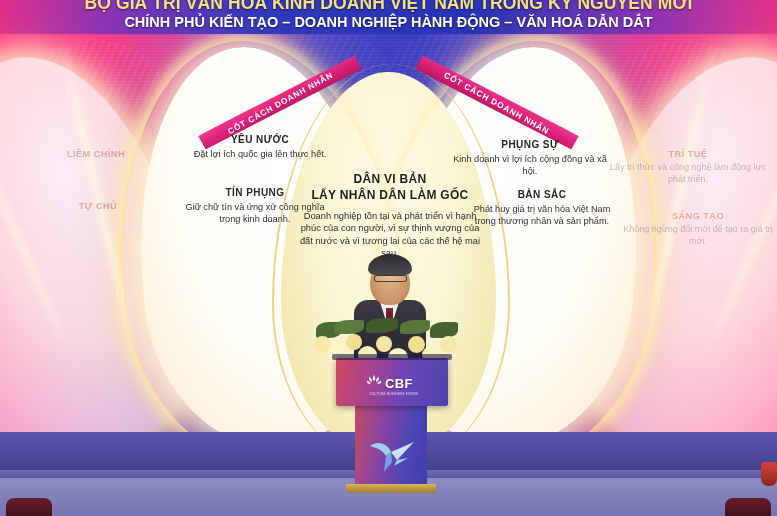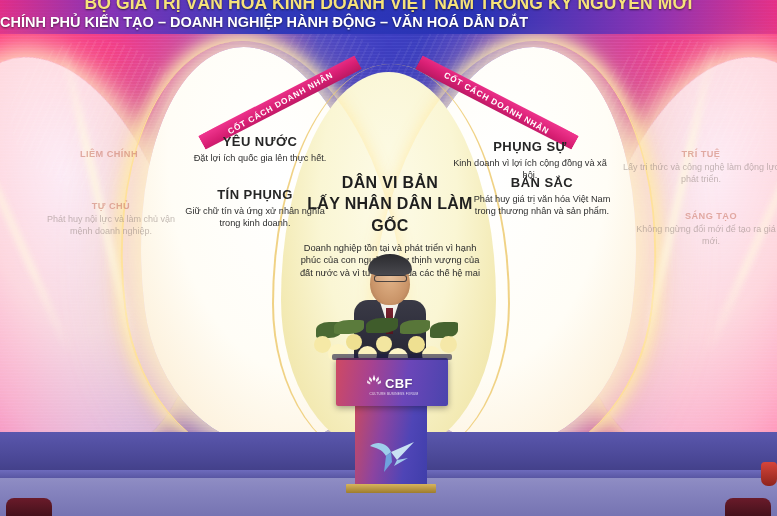--- a/index.html
+++ b/index.html
@@ -143,21 +143,21 @@
   #title-main {
     position: absolute; left: 0; top: -7px; width: 777px;
     text-align: center;
     font-size: 17.5px; font-weight: bold; letter-spacing: .1px;
     color: #f6e27a;
     text-shadow: 0 1px 2px rgba(0,0,0,.55);
     white-space: nowrap;
   }
   #title-sub {
     position: absolute; left: 0; top: 14px; width: 777px;
-    text-align: left;
+    text-align: center;
     font-size: 14.5px; font-weight: bold;
     color: #ffffff;
     text-shadow: 0 1px 2px rgba(0,0,0,.55);
     white-space: nowrap;
   }
 
   
   .ribbon {
     position: absolute;
     width: 176px; height: 21px;
@@ -179,44 +179,44 @@
   }
 
   
   .value-block { position: absolute; text-align: center; line-height: 1.32; }
   .value-block .vtitle {
     font-weight: bold; letter-spacing: .45px; margin-bottom: 2px;
   }
   .value-block .vbody { }
 
   
-  .strong .vtitle { font-size: 13px; color: #262626; }
+  .strong .vtitle { font-size: 10px; color: #262626; }
   .strong .vbody  { font-size: 9.2px; color: #2e2e2e; }
 
   
-  .faded { opacity: .52; margin-left: 13px; }
+  .faded { opacity: .52; }
   .faded .vtitle { font-size: 9.2px; color: #c8705c; }
   .faded .vbody  { font-size: 9px; color: #8d7f7a; }
 
   #v-yeunuoc   { left: 186px; top: 133px; width: 148px; }
   #v-tinnghia  { left: 182px; top: 186px; width: 146px; }
   #v-phungsu   { left: 451px; top: 138px; width: 158px; }
-  #v-bansac    { left: 469px; top: 174px; width: 146px; }
+  #v-bansac    { left: 469px; top: 188px; width: 146px; }
   #v-liemchinh { left: 10px;  top: 148px; width: 172px; }
   #v-tuchu     { left: 22px;  top: 200px; width: 152px; }
   #v-trilue    { left: 600px; top: 148px; width: 176px; }
   #v-sangtao   { left: 622px; top: 210px; width: 152px; }
 
   
   #v-center {
     position: absolute; left: 296px; top: 172px; width: 188px;
     text-align: center; line-height: 1.33;
   }
   #v-center .ctitle1, #v-center .ctitle2 {
-    font-size: 16px; font-weight: bold; color: #1f1f1f; letter-spacing: .3px;
+    font-size: 12px; font-weight: bold; color: #1f1f1f; letter-spacing: .3px;
   }
   #v-center .cbody { font-size: 9.3px; color: #2b2b2b; margin-top: 6px; }
 
   
   #podium-wrap { position:absolute; left: 330px; top: 246px; width: 122px; height: 205px; }
 
   #speaker-head {
     position:absolute; left: 40px; top: 12px; width: 40px; height: 47px;
     background: radial-gradient(ellipse at 50% 38%, #e3b58a 0%, #c99468 65%, #9e6f49 100%);
     border-radius: 50% 50% 46% 46% / 56% 56% 44% 44%;
@@ -342,38 +342,37 @@
     <div id="title-sub">CHÍNH PHỦ KIẾN TẠO – DOANH NGHIỆP HÀNH ĐỘNG – VĂN HOÁ DẪN DẮT</div>
 
     <div class="ribbon" id="ribbon-left">CỐT CÁCH DOANH NHÂN</div>
     <div class="ribbon" id="ribbon-right">CỐT CÁCH DOANH NHÂN</div>
 
     <div class="value-block faded" id="v-liemchinh">
       <div class="vtitle">LIÊM CHÍNH</div>
     </div>
     <div class="value-block faded" id="v-tuchu">
       <div class="vtitle">TỰ CHỦ</div>
-      <div class="vbody">Phát huy nội lực và làm chủ vận mệnh doanh nghiệp.</div>
     </div>
     <div class="value-block faded" id="v-trilue">
       <div class="vtitle">TRÍ TUỆ</div>
       <div class="vbody">Lấy tri thức và công nghệ làm động lực phát triển.</div>
     </div>
     <div class="value-block faded" id="v-sangtao">
       <div class="vtitle">SÁNG TẠO</div>
       <div class="vbody">Không ngừng đổi mới để tạo ra giá trị mới.</div>
     </div>
 
     <div class="value-block strong" id="v-yeunuoc">
       <div class="vtitle">YÊU NƯỚC</div>
       <div class="vbody">Đặt lợi ích quốc gia lên thực hết.</div>
     </div>
     <div class="value-block strong" id="v-tinnghia">
       <div class="vtitle">TÍN PHỤNG</div>
-      <div class="vbody">Giữ chữ tín và ứng xử nhân nghĩa trong kinh doanh.</div>
+      <div class="vbody">Giữ chữ tín và ứng xử công nghĩa trong kinh doanh.</div>
     </div>
     <div class="value-block strong" id="v-phungsu">
       <div class="vtitle">PHỤNG SỰ</div>
       <div class="vbody">Kinh doanh vì lợi ích cộng đồng và xã hội.</div>
     </div>
     <div class="value-block strong" id="v-bansac">
       <div class="vtitle">BẢN SẮC</div>
       <div class="vbody">Phát huy giá trị văn hóa Việt Nam trong thương nhân và sản phẩm.</div>
     </div>
 

